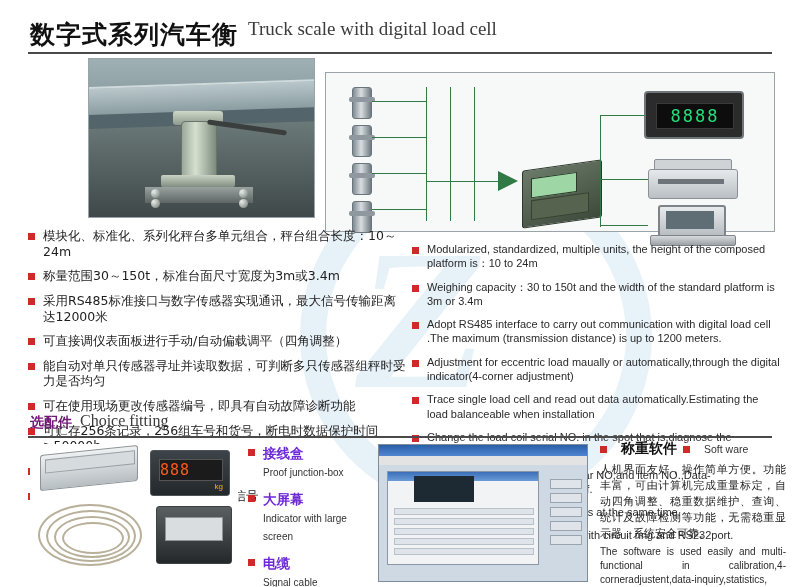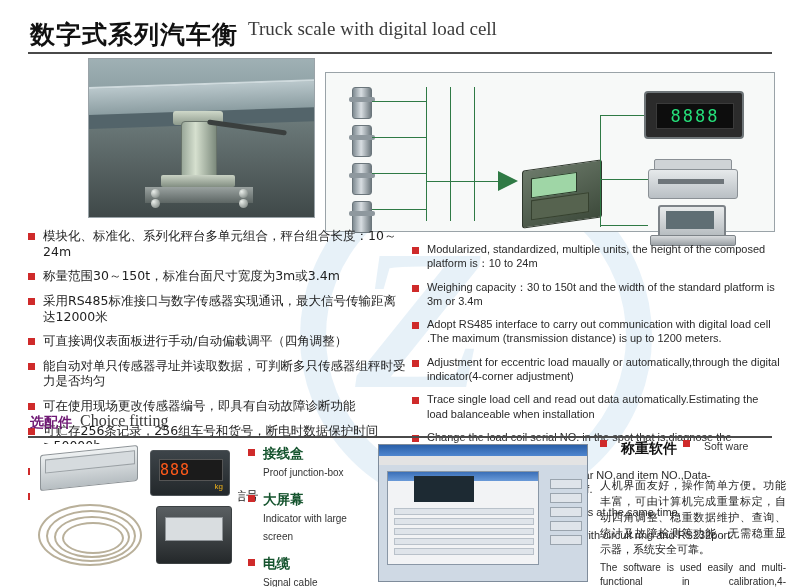--- a/index.html
+++ b/index.html
@@ -113,38 +113,38 @@
   .ledbox{position:absolute;left:120px;top:6px;width:78px;height:44px;background:linear-gradient(#3d4449,#23282b);border:1px solid #4d5357;border-radius:3px;}
   .ledbox .screen{position:absolute;left:8px;top:8px;width:62px;height:20px;background:#1b1b1b;border:1px solid #555;color:#ff5a1a;font-family:"DejaVu Sans Mono", monospace;font-size:15px;text-align:left;line-height:20px;letter-spacing:1px;}
   .ledbox .kg{position:absolute;right:6px;bottom:4px;color:#f0b21a;font-size:8px;margin-top:12px;}
   .coil{position:absolute;left:6px;top:56px;width:112px;height:72px;}
   .coil i{position:absolute;border:2px solid #b9b09a;border-radius:50%;display:block;}
   .blackbox{position:absolute;left:126px;top:62px;width:74px;height:56px;background:linear-gradient(#5a5f62,#24282a);border:1px solid #3c4143;border-radius:3px;}
   .blackbox .face{position:absolute;left:8px;top:10px;width:56px;height:22px;background:#d9dde0;border:1px solid #8f9498;}
 
   .acc-list{position:absolute;left:248px;top:444px;width:120px;}
   .acc-row{display:flex;align-items:flex-start;margin-bottom:10px;}
-  .acc-cn{font-size:13.5px;font-weight:bold;color:#14532d;font-family:"DejaVu Sans", sans-serif;line-height:1.2;}
+  .acc-cn{font-size:13.5px;font-weight:bold;color:#6d28d9;font-family:"DejaVu Sans", sans-serif;line-height:1.2;}
   .acc-en{font-size:10px;color:#333;font-family:"Liberation Sans", sans-serif;}
 
   .screen-shot{
     position:absolute;left:378px;top:444px;width:208px;height:136px;
     background:#b9c6d6;border:1px solid #7f8c9b;overflow:hidden;
   }
   .ss-title{height:11px;background:linear-gradient(#2a5fa8,#4f86cf);}
   .ss-menu{height:9px;background:#e3e3e3;border-bottom:1px solid #bbb;}
   .ss-body{position:absolute;left:0;top:20px;right:0;bottom:0;background:#cfd9e4;}
   .ss-win{position:absolute;left:8px;top:6px;width:150px;height:92px;background:#f2f3f5;border:1px solid #8a97a6;}
   .ss-win .bar{height:9px;background:linear-gradient(#3a6fb8,#6a9ad8);}
   .ss-dark{position:absolute;left:26px;top:4px;width:60px;height:26px;background:#1d2a33;}
   .ss-row{position:absolute;left:6px;height:5px;background:#dfe4ea;border:1px solid #b9c1ca;}
   .ss-btn{position:absolute;right:5px;width:30px;height:8px;background:#dfe4ea;border:1px solid #9aa4ae;}
 
   .sw-block{position:absolute;left:600px;top:440px;width:186px;}
-  .sw-head{display:flex;gap:6px;margin-bottom:20px;}
+  .sw-head{display:flex;align-items:center;gap:6px;margin-bottom:4px;}
   .sw-cn{font-size:14px;font-weight:bold;color:#111;font-family:"DejaVu Sans", sans-serif;}
   .sw-en{font-size:10.5px;color:#333;}
   .sw-p-cn{font-size:11px;line-height:1.45;color:#1d1d1d;font-family:"DejaVu Sans", sans-serif;text-align:justify;}
   .sw-p-en{font-size:10px;line-height:1.4;color:#2a2a2a;text-align:justify;margin-top:3px;}
 </style>
 </head>
 <body>
 
 <div class="page">
 

